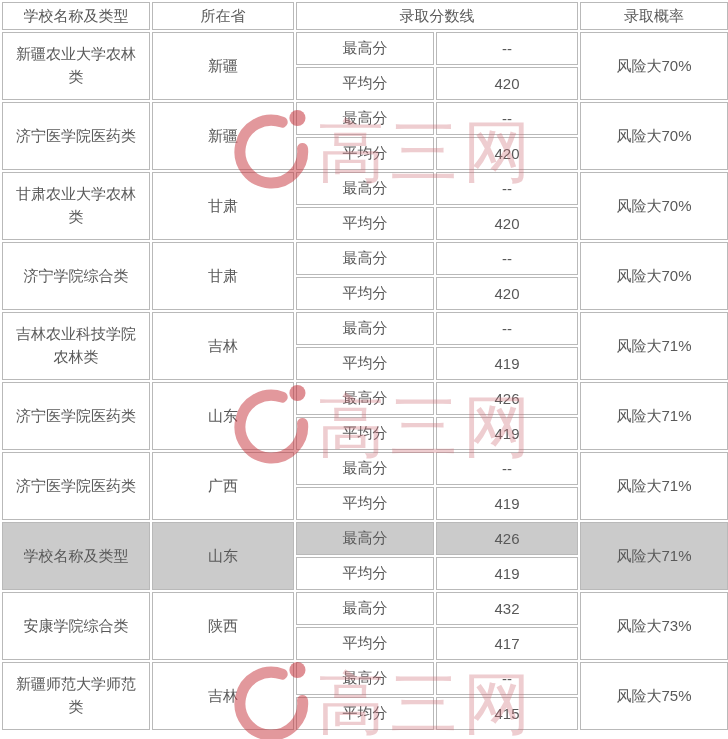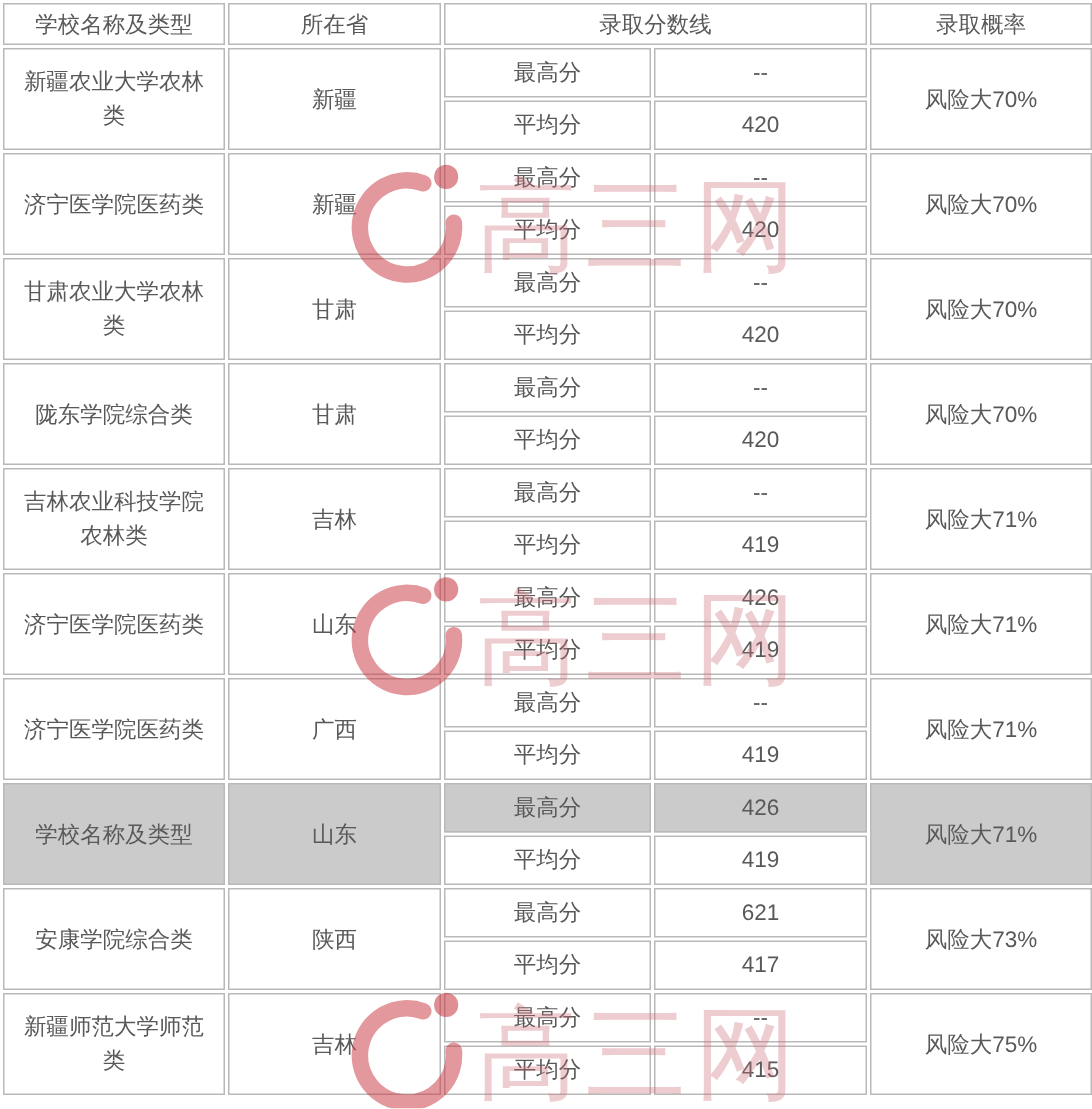--- a/index.html
+++ b/index.html
@@ -18,21 +18,21 @@
     border:1px solid #b9b9b9;
     background:#ffffff;
     text-align:center;
     vertical-align:middle;
     font-weight:normal;
     padding:0 6px;
     overflow:hidden;
   }
   .score-table th{height:26px;}
   .score-table td{height:31px;}
-  .score-table td.school{padding:0 10px;line-height:23px;}
+  .score-table td.school{padding:0 10px;line-height:23px;font-family:Liberation Serif, serif;}
   .score-table td.hl,.score-table th.hl{background:#cbcbcb;}
 
   .watermark{
     position:absolute;
     left:233px;
     height:96px;
     display:flex;
     align-items:center;
     pointer-events:none;
     z-index:5;
@@ -96,21 +96,21 @@
           <td class="" rowspan="2">甘肃</td>
           <td class="">最高分</td>
           <td class="">--</td>
           <td class="" rowspan="2">风险大70%</td>
         </tr>
         <tr>
           <td>平均分</td>
           <td>420</td>
         </tr>
         <tr>
-          <td class="school" rowspan="2">陇东学院综合类</td>
+          <td class="school" rowspan="2">济宁学院综合类</td>
           <td class="" rowspan="2">甘肃</td>
           <td class="">最高分</td>
           <td class="">--</td>
           <td class="" rowspan="2">风险大70%</td>
         </tr>
         <tr>
           <td>平均分</td>
           <td>420</td>
         </tr>
         <tr>
@@ -154,21 +154,21 @@
           <td class=" hl" rowspan="2">风险大71%</td>
         </tr>
         <tr>
           <td>平均分</td>
           <td>419</td>
         </tr>
         <tr>
           <td class="school" rowspan="2">安康学院综合类</td>
           <td class="" rowspan="2">陕西</td>
           <td class="">最高分</td>
-          <td class="">621</td>
+          <td class="">432</td>
           <td class="" rowspan="2">风险大73%</td>
         </tr>
         <tr>
           <td>平均分</td>
           <td>417</td>
         </tr>
         <tr>
           <td class="school" rowspan="2">新疆师范大学师范类</td>
           <td class="" rowspan="2">吉林</td>
           <td class="">最高分</td>

